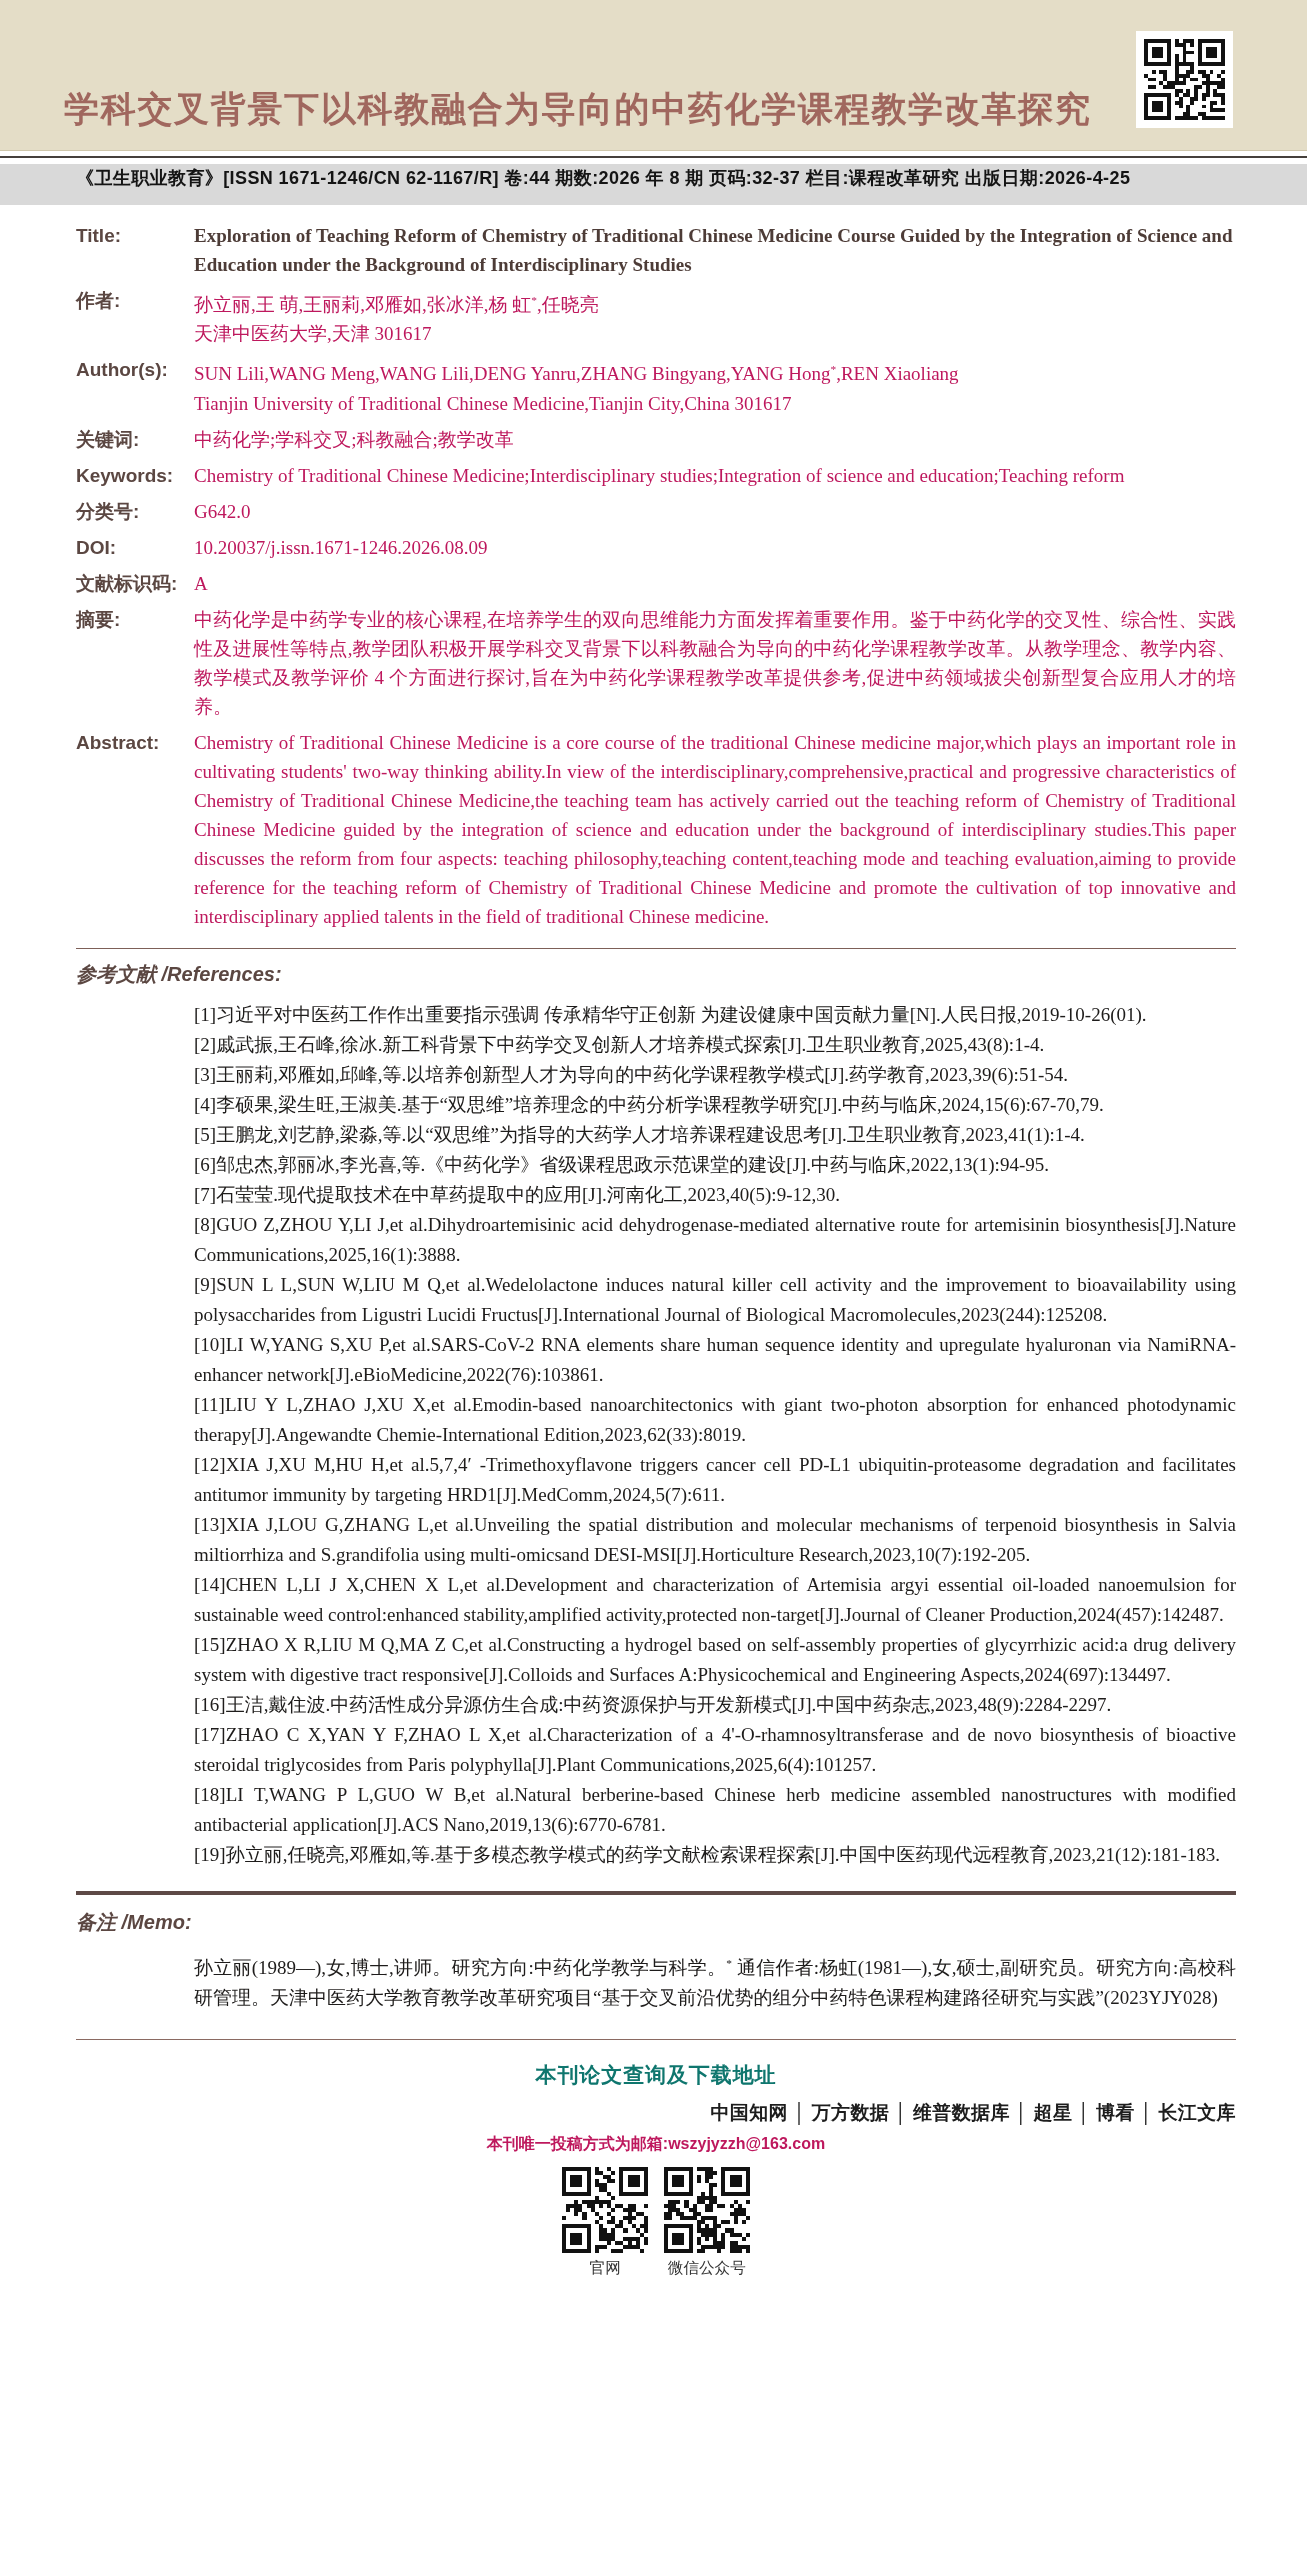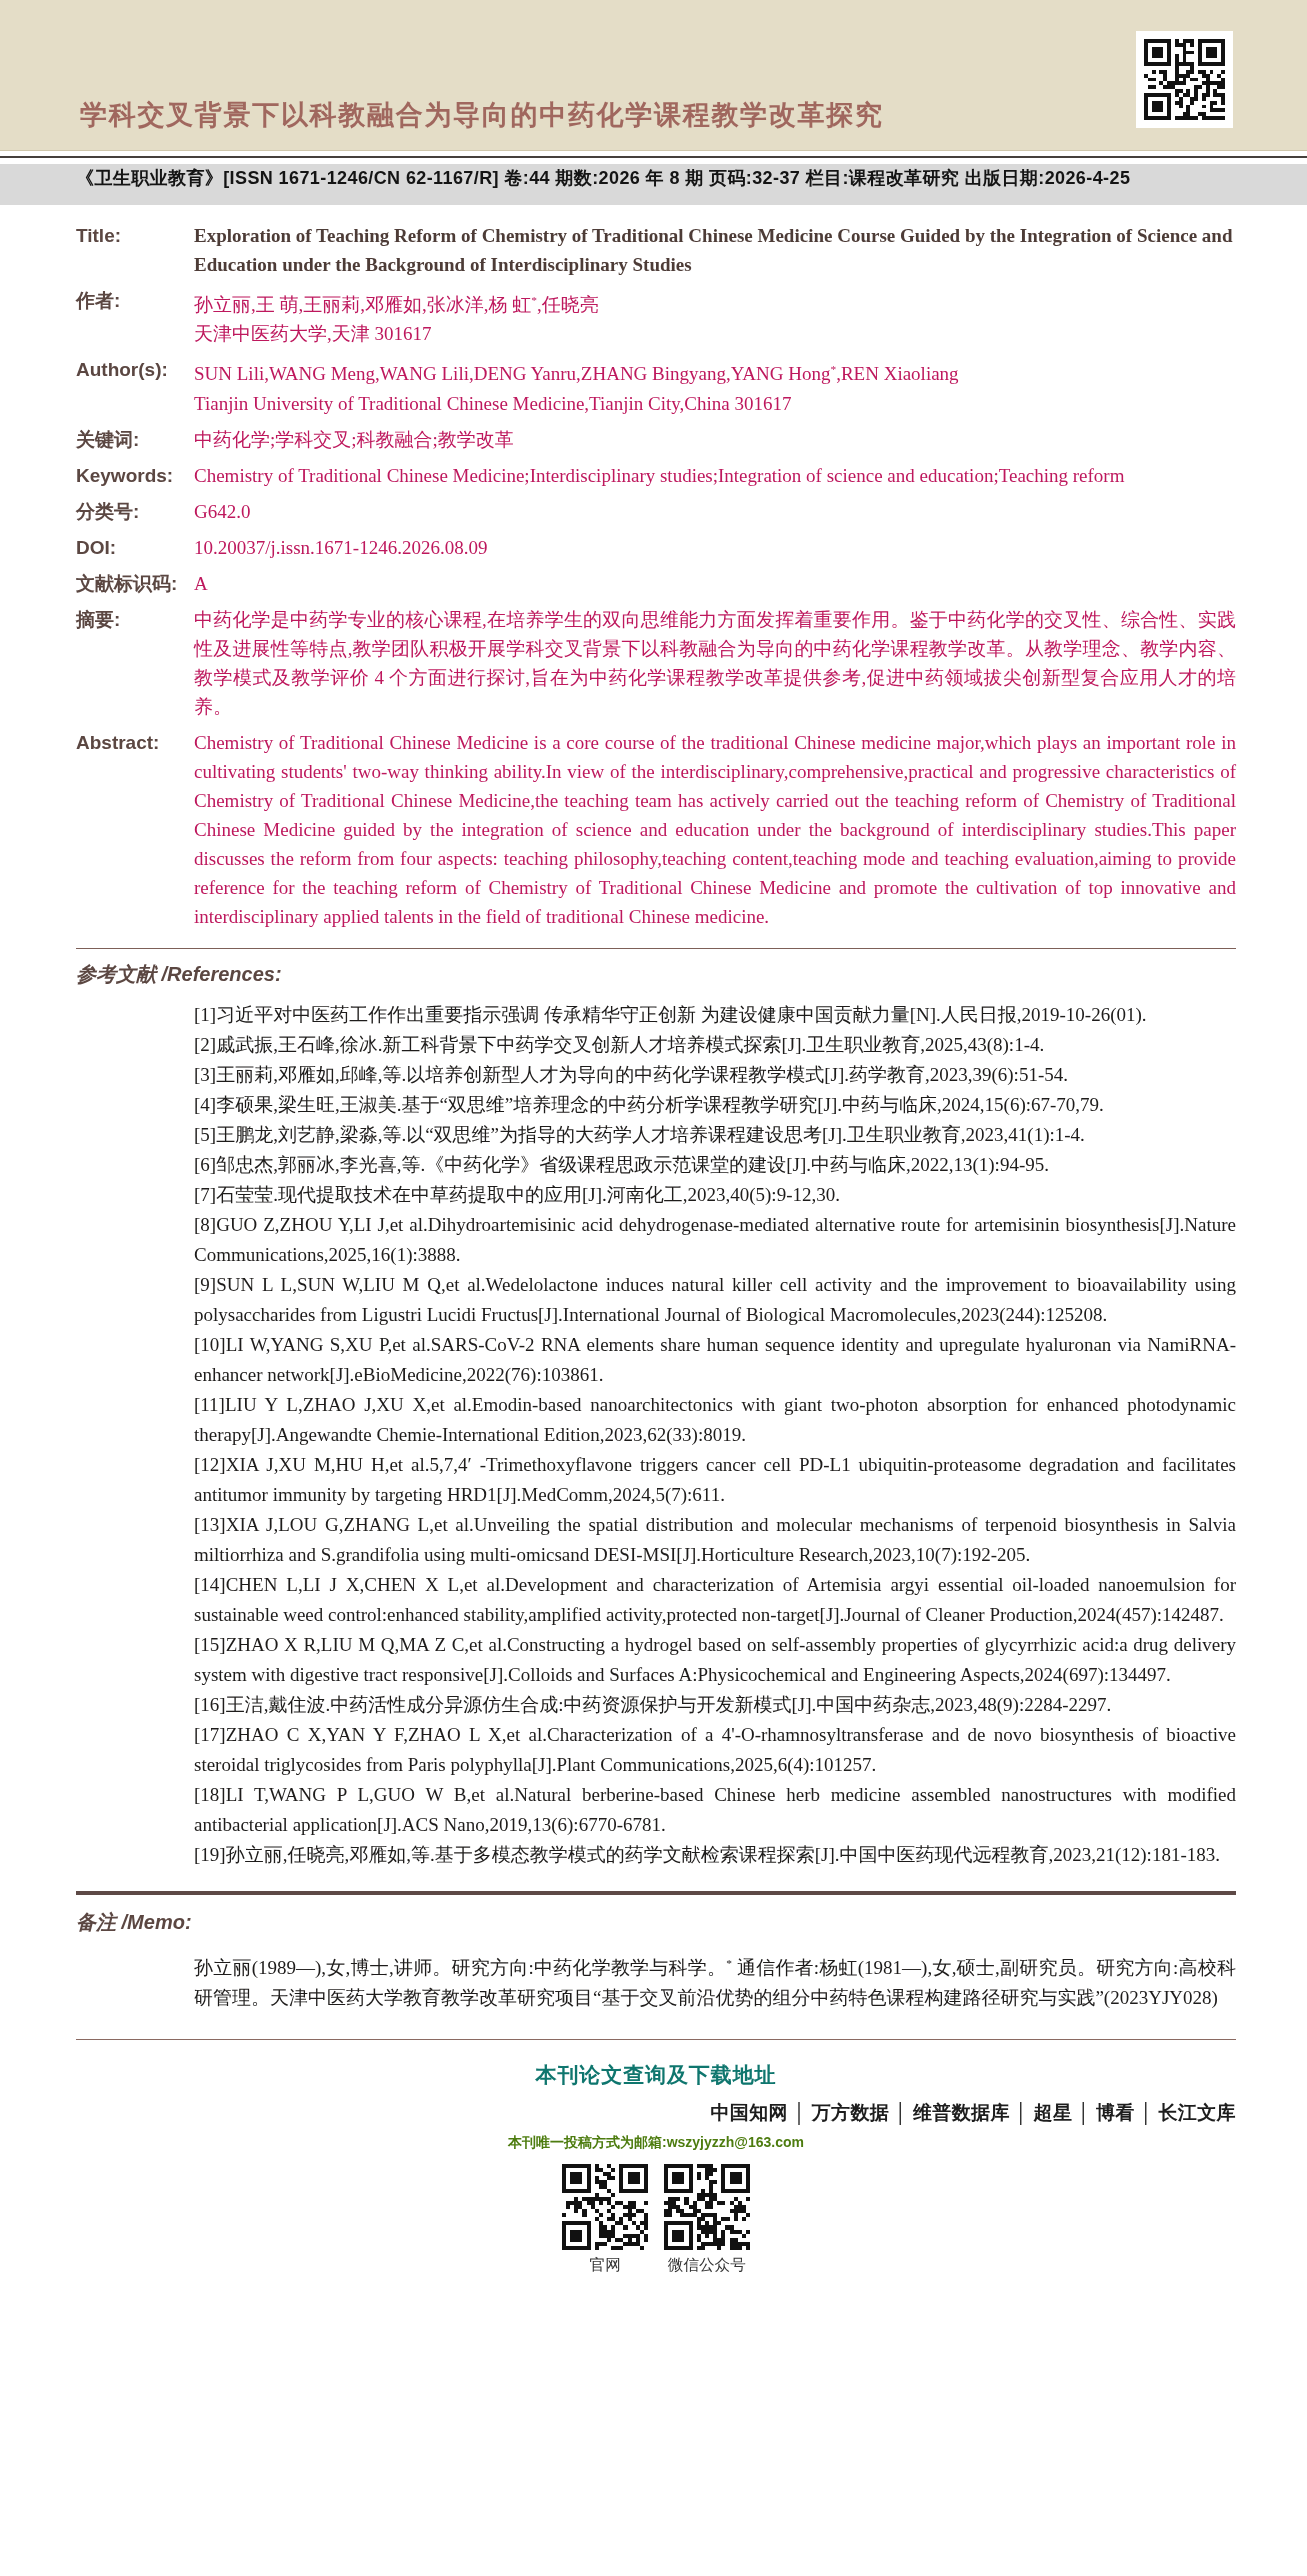--- a/index.html
+++ b/index.html
@@ -4,23 +4,23 @@
 <style>
   html,body{margin:0;padding:0;}
   body{
     width:1307px;height:2576px;overflow:hidden;position:relative;
     background:#ffffff;color:#1e1c1b;
     font-family:"Liberation Serif", serif;
   }
   
   .header{background:#e4ddc7;height:150px;position:relative;border-bottom:0.9px solid #cfc7ab;}
   .header-title{
-    position:absolute;left:80px;bottom:17.3px;
+    position:absolute;left:64px;bottom:17.3px;
     font-family:"Liberation Sans", sans-serif;font-weight:bold;
-    font-size:27px;letter-spacing:1.7px;color:#a0675e;white-space:nowrap;
+    font-size:35px;letter-spacing:1.7px;color:#a0675e;white-space:nowrap;
   }
   .header-qr{
     position:absolute;right:74px;top:31px;width:97px;height:97px;
     background:#ffffff;padding:7.8px;box-sizing:border-box;
   }
   .sep{height:13px;position:relative;background:#ffffff;}
   .sep-line{position:absolute;left:0;right:0;top:5.2px;height:1.7px;background:#45403c;}
   
   .journal-bar{
     background:#d9d9d9;height:41px;line-height:29px;padding-left:76px;
@@ -54,21 +54,21 @@
   .footer-title{
     color:#0f766e;font-family:"Liberation Sans", sans-serif;
     font-weight:bold;font-size:21px;letter-spacing:0.9px;
   }
   .footer-sites{
     font-family:"Liberation Sans", sans-serif;font-weight:bold;
     font-size:19px;color:#1d1d1d;margin-top:10.4px;letter-spacing:0.4px;text-align:right;
   }
   .footer-email{
     font-family:"Liberation Sans", sans-serif;font-weight:bold;
-    font-size:14px;color:#4d7c0f;margin-top:8.6px;
+    font-size:16px;color:#be185d;margin-top:8.6px;
   }
   .footer-qrs{display:flex;justify-content:center;gap:15.6px;margin-top:12px;}
   .qr-box{width:86px;}
   .qr-img{width:86px;height:86px;background:#fff;}
   .qr-label{
     font-family:Liberation Serif, serif;font-size:15.6px;color:#333;
     margin-top:5.2px;text-align:center;
   }
 </style>
 </head>

